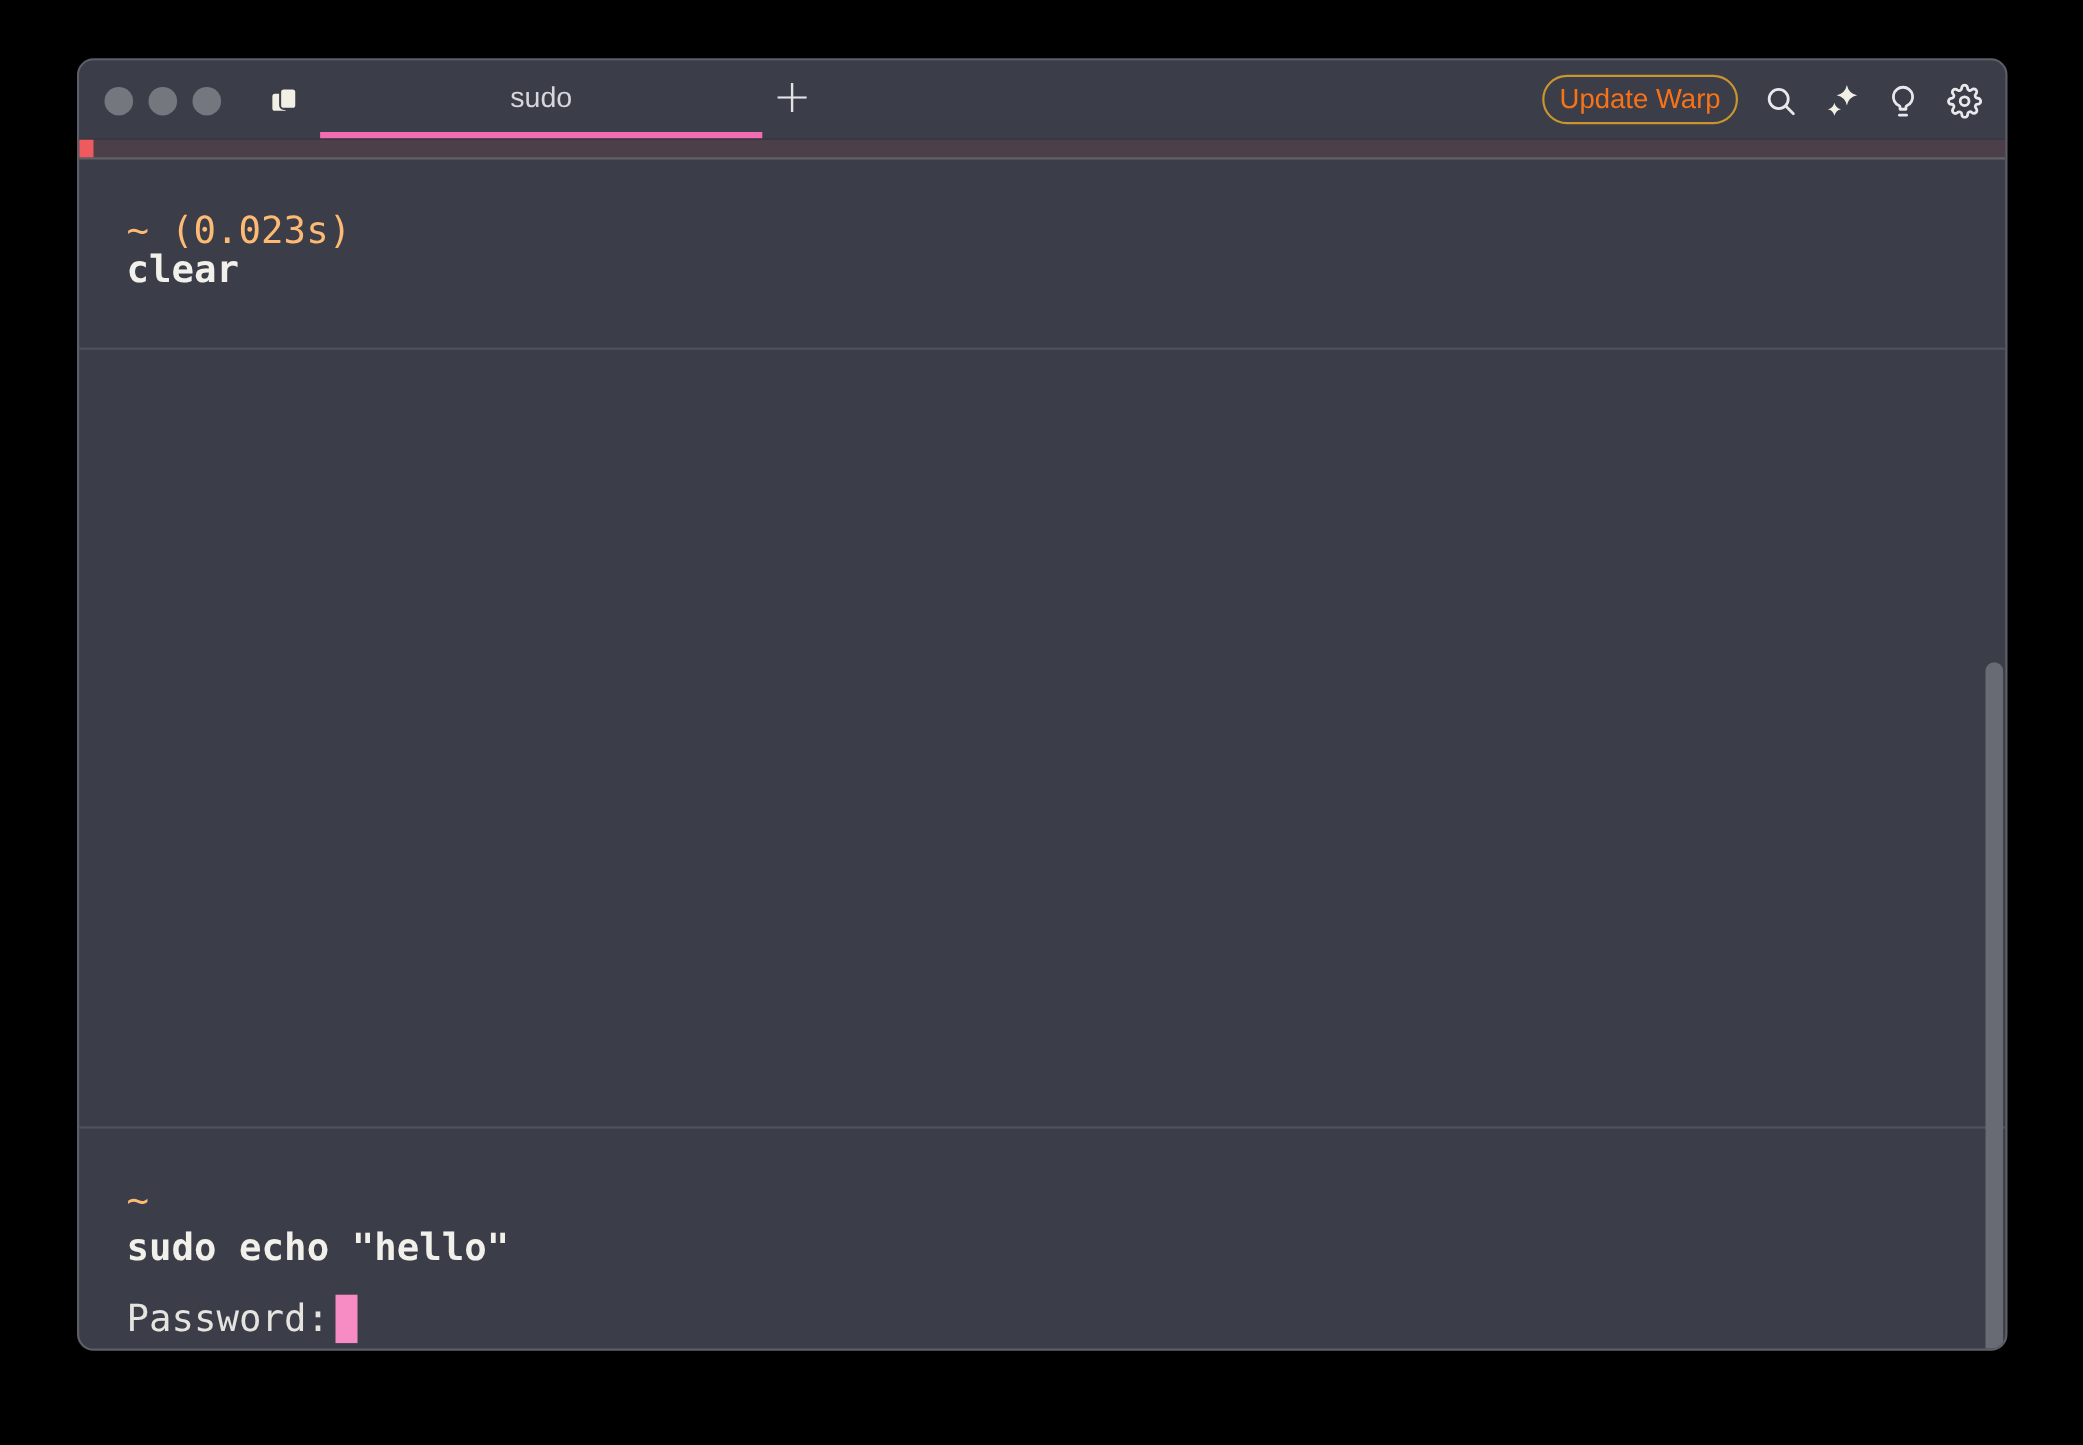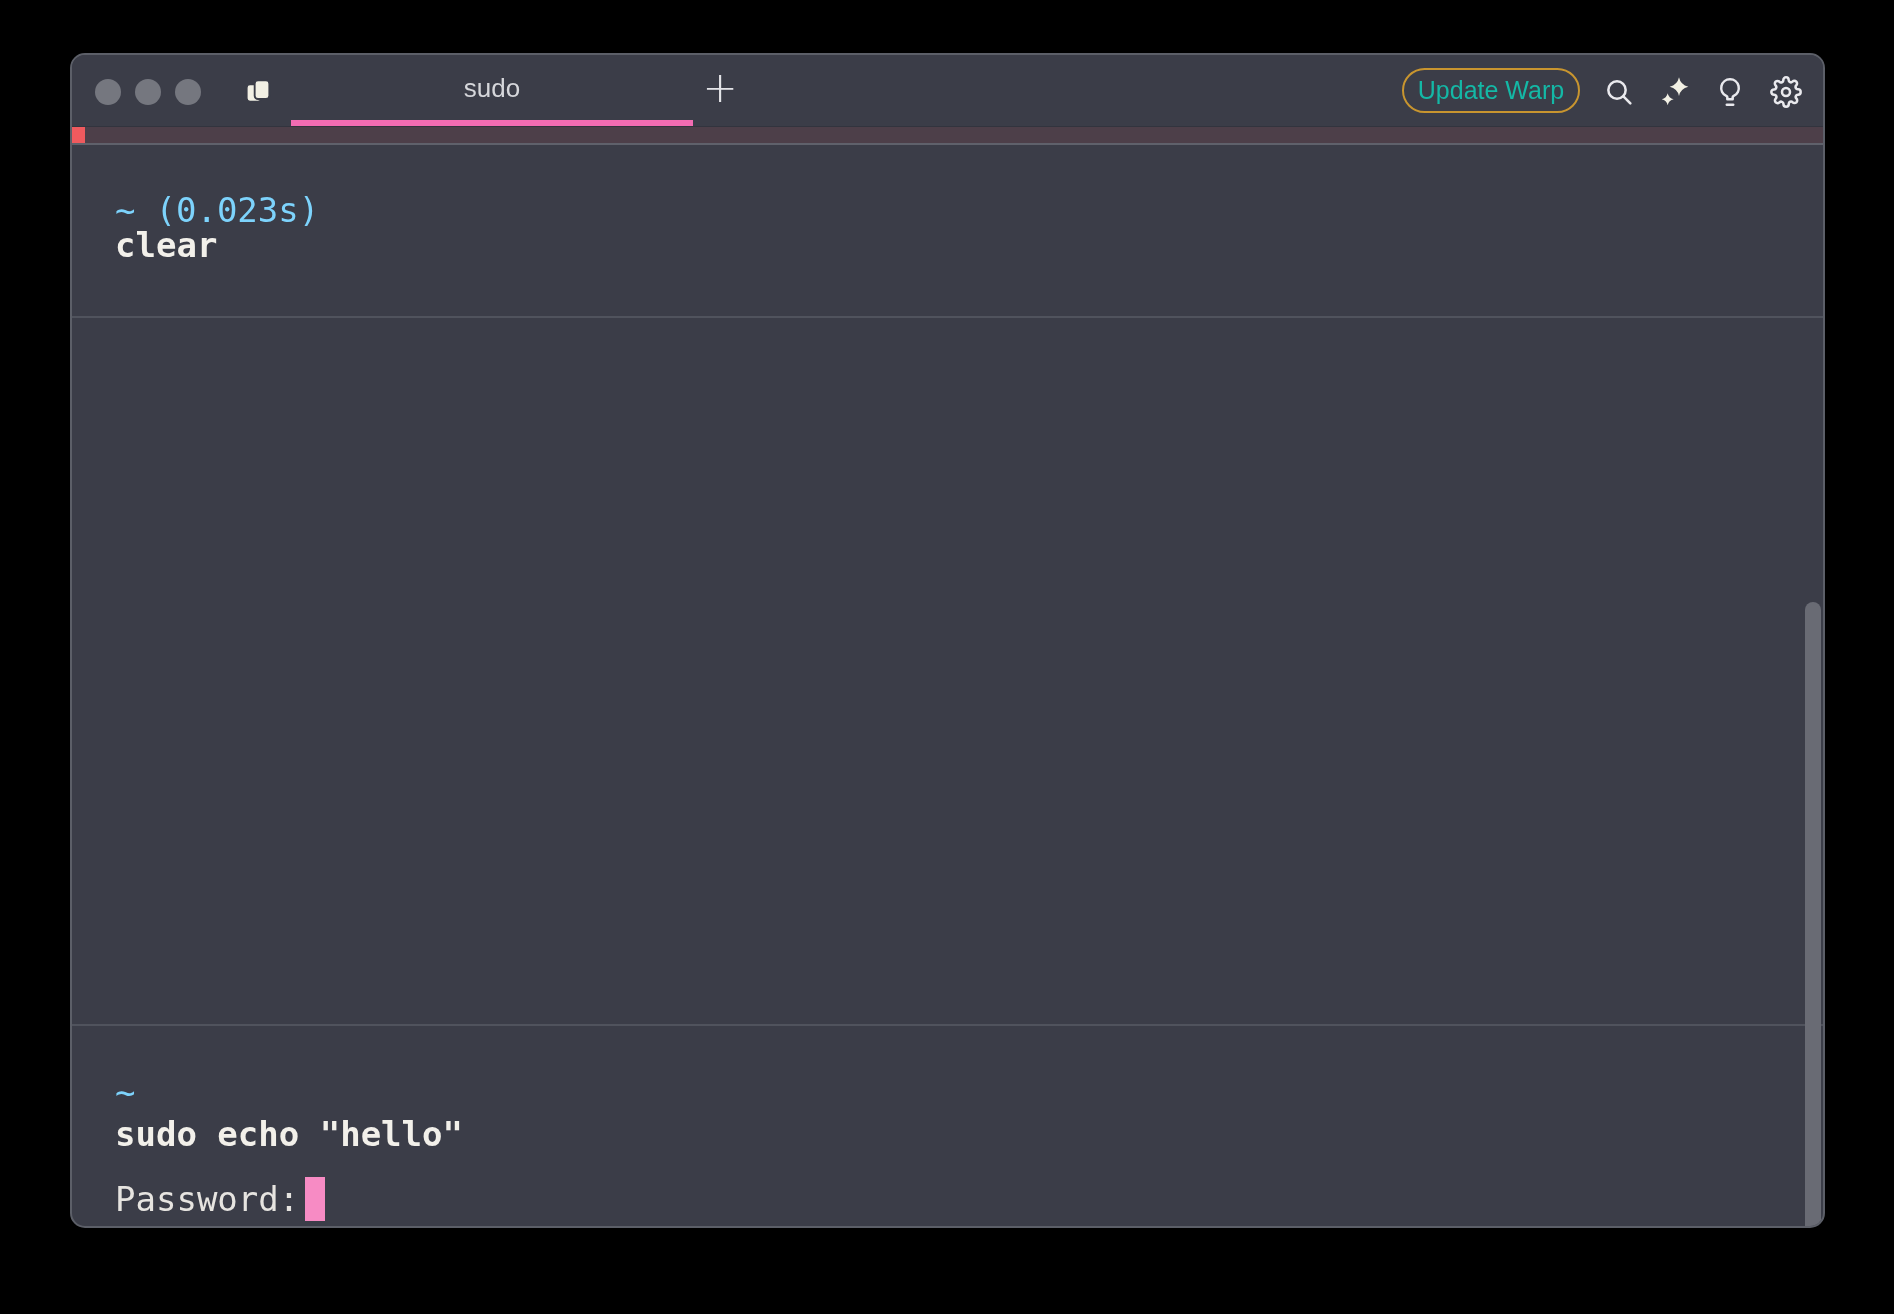--- a/index.html
+++ b/index.html
@@ -16,31 +16,31 @@
            display:flex;align-items:center;justify-content:center;width:36px;height:36px;}
   .tabswitch{left:168px;top:18px;}
   .tab{position:absolute;left:219px;top:0;width:402px;height:71px;cursor:pointer;}
   .tab-label{position:absolute;left:0;right:0;top:18px;text-align:center;
              font-size:26px;color:#d6d7db;}
   .tab-underline{position:absolute;left:0;right:0;bottom:0;height:6px;background:#f26cb2;}
   .newtab{position:absolute;left:630px;top:0;width:36px;height:66px;background:none;border:none;
           color:#e3e4e8;font-size:42px;font-weight:100;line-height:60px;cursor:pointer;
           font-family:"DejaVu Sans", sans-serif;padding:0;}
   .update{position:absolute;left:1330px;top:13px;width:178px;height:45px;border-radius:23px;
-          background:none;border:2px solid #c8952f;color:#14b8a6;font-size:25px;
+          background:none;border:2px solid #c8952f;color:#f97316;font-size:25px;
           font-family:"Liberation Sans", sans-serif;cursor:pointer;box-sizing:border-box;}
   .svgicon{stroke:#e9e9ed;fill:none;stroke-width:1.9;stroke-linecap:round;stroke-linejoin:round;}
   
   .banner{position:absolute;left:0;right:0;top:71px;height:16px;background:#4d3f49;
           border-top:1px solid #32343e;border-bottom:2px solid #5f616b;}
   .marker{position:absolute;left:0;top:0;width:13px;height:16px;background:#ef5a5e;display:block;}
   
   .term{position:absolute;inset:0;font-family:"DejaVu Sans Mono", monospace;font-size:34px;}
   .tline{position:absolute;left:43px;line-height:44px;white-space:pre;}
-  .meta{color:#7dd3fc;}
+  .meta{color:#fdba74;}
   .cmd{color:#f2f0ea;font-weight:bold;}
   .out{color:#e6e4e0;display:flex;align-items:flex-end;}
   .divider{position:absolute;left:0;right:0;height:2px;background:#50535d;}
   .cursor{display:inline-block;width:20px;height:44px;background:#f78bc4;margin-left:6px;}
   .scrollthumb{position:absolute;right:2px;top:547px;bottom:0;width:16px;background:#696b74;
                border-radius:8px 8px 0 0;cursor:pointer;}
   .timing{margin-left:20px;}
 </style>
 </head>
 <body>

